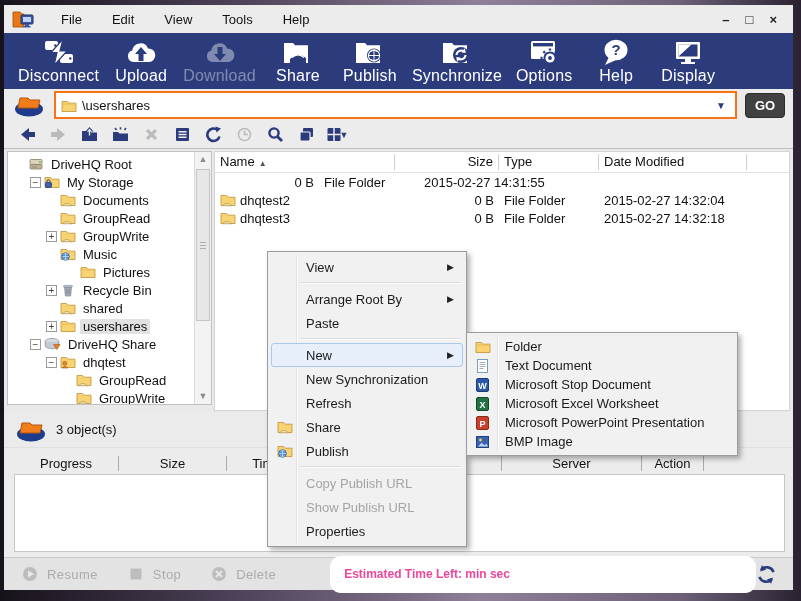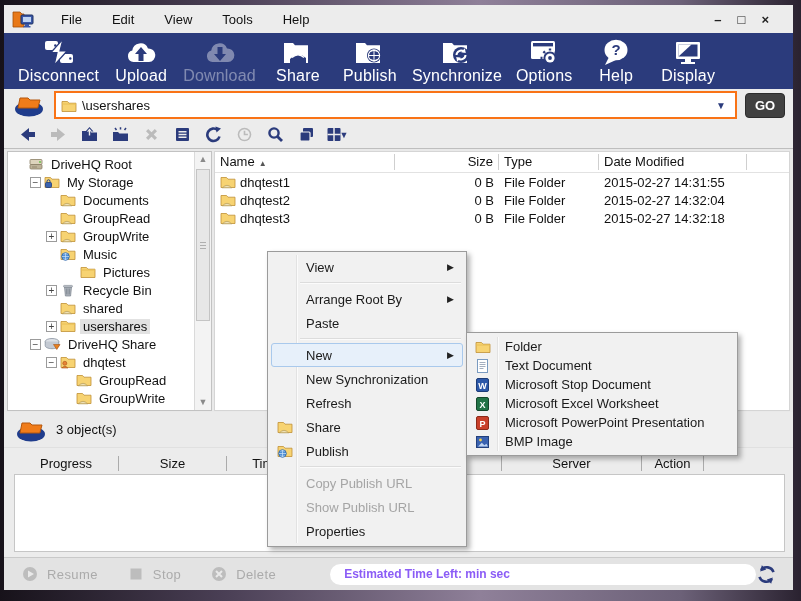--- a/index.html
+++ b/index.html
@@ -4,21 +4,21 @@
 <style>
   html,body{margin:0;padding:0;}
   body{
     width:801px;height:601px;position:relative;overflow:hidden;
     background:linear-gradient(90deg,#17121a,#4a3f55 28%,#8f8099 60%,#6c6178 85%,#2a2230);
     font-family:"Liberation Sans",sans-serif;
   }
   .window{position:absolute;left:4px;top:5px;width:789px;height:585px;background:#ECECEC;}
 
   
-  .menubar{position:absolute;left:0;top:0;right:12px;height:28px;background:#ECECEC;display:flex;align-items:center;}
+  .menubar{position:absolute;left:0;top:0;right:4px;height:28px;background:#ECECEC;display:flex;align-items:center;}
   .appicon{margin:0 12px 0 8px;display:flex;}
   .menu-item{padding:0 15px;font-size:13px;color:#111;cursor:default;}
   .wincontrols{margin-left:auto;display:flex;gap:16px;padding-right:12px;font-size:13px;color:#222;font-weight:bold;}
 
   
   .bigbar{position:absolute;top:28px;height:56px;left:0;right:0;background:#2B3B7C;display:flex;align-items:flex-start;padding:5px 0 0 8px;box-sizing:border-box;}
   .tb-btn{display:flex;flex-direction:column;align-items:center;min-width:60px;padding:0 6px;color:#FFFFFF;}
   .tb-btn .icn{height:29px;display:flex;align-items:center;}
   .tb-label{font-size:16px;margin-top:0;letter-spacing:.2px;}
   .tb-btn.disabled{opacity:.40;}
@@ -31,21 +31,21 @@
   .gobtn{width:40px;height:25px;margin-left:8px;background:#414141;color:#fff;border:1px solid #2c2c2c;border-radius:4px;font-size:13px;font-weight:bold;font-family:"Liberation Sans",sans-serif;}
 
   
   .smallbar{position:absolute;top:116px;height:27px;left:0;right:0;display:flex;align-items:center;padding-left:10px;gap:5px;}
   .sb-btn{width:26px;height:22px;display:flex;align-items:center;justify-content:center;color:#2B3B7C;}
   .sb-btn.disabled{color:#BBBBBB;}
   .sb-drop{font-size:9px;color:#2B3B7C;margin-left:-3px;}
 
   
   .main{position:absolute;top:143px;height:264px;left:0;right:0;background:#E9E9E9;border-top:1px solid #BEBEBE;}
-  .tree{position:absolute;left:3px;top:2px;bottom:2px;width:205px;background:#fff;border:1px solid #C2C2C2;overflow:hidden;box-sizing:border-box;}
+  .tree{position:absolute;left:3px;top:2px;bottom:8px;width:205px;background:#fff;border:1px solid #C2C2C2;overflow:hidden;box-sizing:border-box;}
   .tree-inner{padding-top:3px;}
   .tree-item{height:18px;display:flex;align-items:center;font-size:13px;color:#111;white-space:nowrap;}
   .expander{width:11px;height:11px;border:1px solid #9B9B9B;background:#fff;font-size:10px;line-height:9px;text-align:center;margin-right:3px;color:#444;box-sizing:border-box;flex:none;}
   .exp-spacer{width:14px;flex:none;}
   .tree-item .icn{margin-right:4px;flex:none;display:flex;}
   .tree-label{padding:0 3px;}
   .tree-label.selected{background:#E2E2E2;}
   .tree-scroll{position:absolute;right:0;top:0;bottom:0;width:16px;background:#F3F3F3;border-left:1px solid #DADADA;}
   .ts-arrow{position:absolute;left:0;right:0;height:15px;color:#8A8A8A;font-size:9px;text-align:center;line-height:15px;}
   .ts-up{top:0;} .ts-down{bottom:0;}
@@ -67,21 +67,21 @@
   
   .queuepanel{position:absolute;top:442px;height:110px;left:0;right:0;}
   .q-header{display:flex;height:22px;margin:5px 8px 0 10px;align-items:center;font-size:13px;color:#111;}
   .q-col{text-align:center;border-right:1px solid #ABABAB;height:15px;line-height:15px;box-sizing:border-box;flex:none;}
   .q-fill{flex:1;}
   .q-body{margin:0 8px 0 10px;background:#fff;border:1px solid #C6C6C6;height:76px;}
 
   
   .bottombar{position:absolute;top:552px;height:33px;left:0;right:0;background:#E3E3E3;border-top:1px solid #C9C9C9;display:flex;align-items:center;padding-left:18px;box-sizing:border-box;}
   .tr-btn{display:flex;align-items:center;gap:9px;color:#ABABAB;font-size:13px;margin-right:30px;letter-spacing:.4px;background:none;border:none;font-family:"Liberation Sans",sans-serif;padding:0;}
-  .pill{margin-left:24px;width:442px;height:21px;background:#fff;border-radius:11px;display:flex;align-items:center;padding-left:14px;font-size:12px;font-weight:bold;color:#8b5cf6;box-sizing:border-box;}
+  .pill{margin-left:24px;width:442px;height:37px;background:#fff;border-radius:11px;display:flex;align-items:center;padding-left:14px;font-size:12px;font-weight:bold;color:#ec4899;box-sizing:border-box;}
   .refreshblue{margin-left:auto;margin-right:16px;display:flex;}
 
   
   .ctxmenu{position:absolute;left:263px;top:246px;width:200px;background:#F1F1F1;border:1px solid #9B9B9B;box-shadow:3px 3px 5px rgba(0,0,0,.30);padding:3px 0;z-index:10;font-size:13px;box-sizing:border-box;}
   .ctxmenu::before{content:'';position:absolute;left:28px;top:3px;bottom:3px;width:1px;background:#E2E2E2;border-right:1px solid #FBFBFB;}
   .cm-item{height:22px;display:flex;align-items:center;position:relative;padding-left:34px;color:#1a1a1a;margin:0 3px;border:1px solid transparent;border-radius:3px;}
   .cm-item .cm-icon{position:absolute;left:5px;display:flex;}
   .cm-item.disabled{color:#A5A5A5;}
   .cm-item.highlight{background:#E7F0FA;border-color:#A9C9EC;}
   .cm-arrow{position:absolute;right:8px;font-size:9px;color:#222;}
@@ -515,29 +515,20 @@
    </span>
           <span class="fl-hcol w-type">
      <span>Type</span>
    </span>
           <span class="fl-hcol w-date">
      <span>Date Modified</span>
    </span>
         </div>
       <div id="flrows">
           <div class="fl-row">
-     <span class="fl-cell w-name namecell">
-              <span class="icn" style="display:flex;">
-                <svg width="16" height="16" viewBox="0 0 16 16">
-                  <path d="M1 3.5h5.5L8 5.2h7v8.3H1z" fill="#F7D372" stroke="#C09135" stroke-width=".8"></path>
-                  <path d="M2.5 13.8q4.5-5 9 0z" fill="#EFE0B4" stroke="#B39A55" stroke-width=".7"></path>
-                </svg>
-              </span>
-              <span>dhqtest1</span>
-            </span>
      <span class="fl-cell w-size">0 B</span>
      <span class="fl-cell w-type">File Folder</span>
      <span class="fl-cell w-date">2015-02-27 14:31:55</span>
    </div>
           <div class="fl-row">
      <span class="fl-cell w-name namecell">
               <span class="icn" style="display:flex;">
                 <svg width="16" height="16" viewBox="0 0 16 16">
                   <path d="M1 3.5h5.5L8 5.2h7v8.3H1z" fill="#F7D372" stroke="#C09135" stroke-width=".8"></path>
                   <path d="M2.5 13.8q4.5-5 9 0z" fill="#EFE0B4" stroke="#B39A55" stroke-width=".7"></path>

